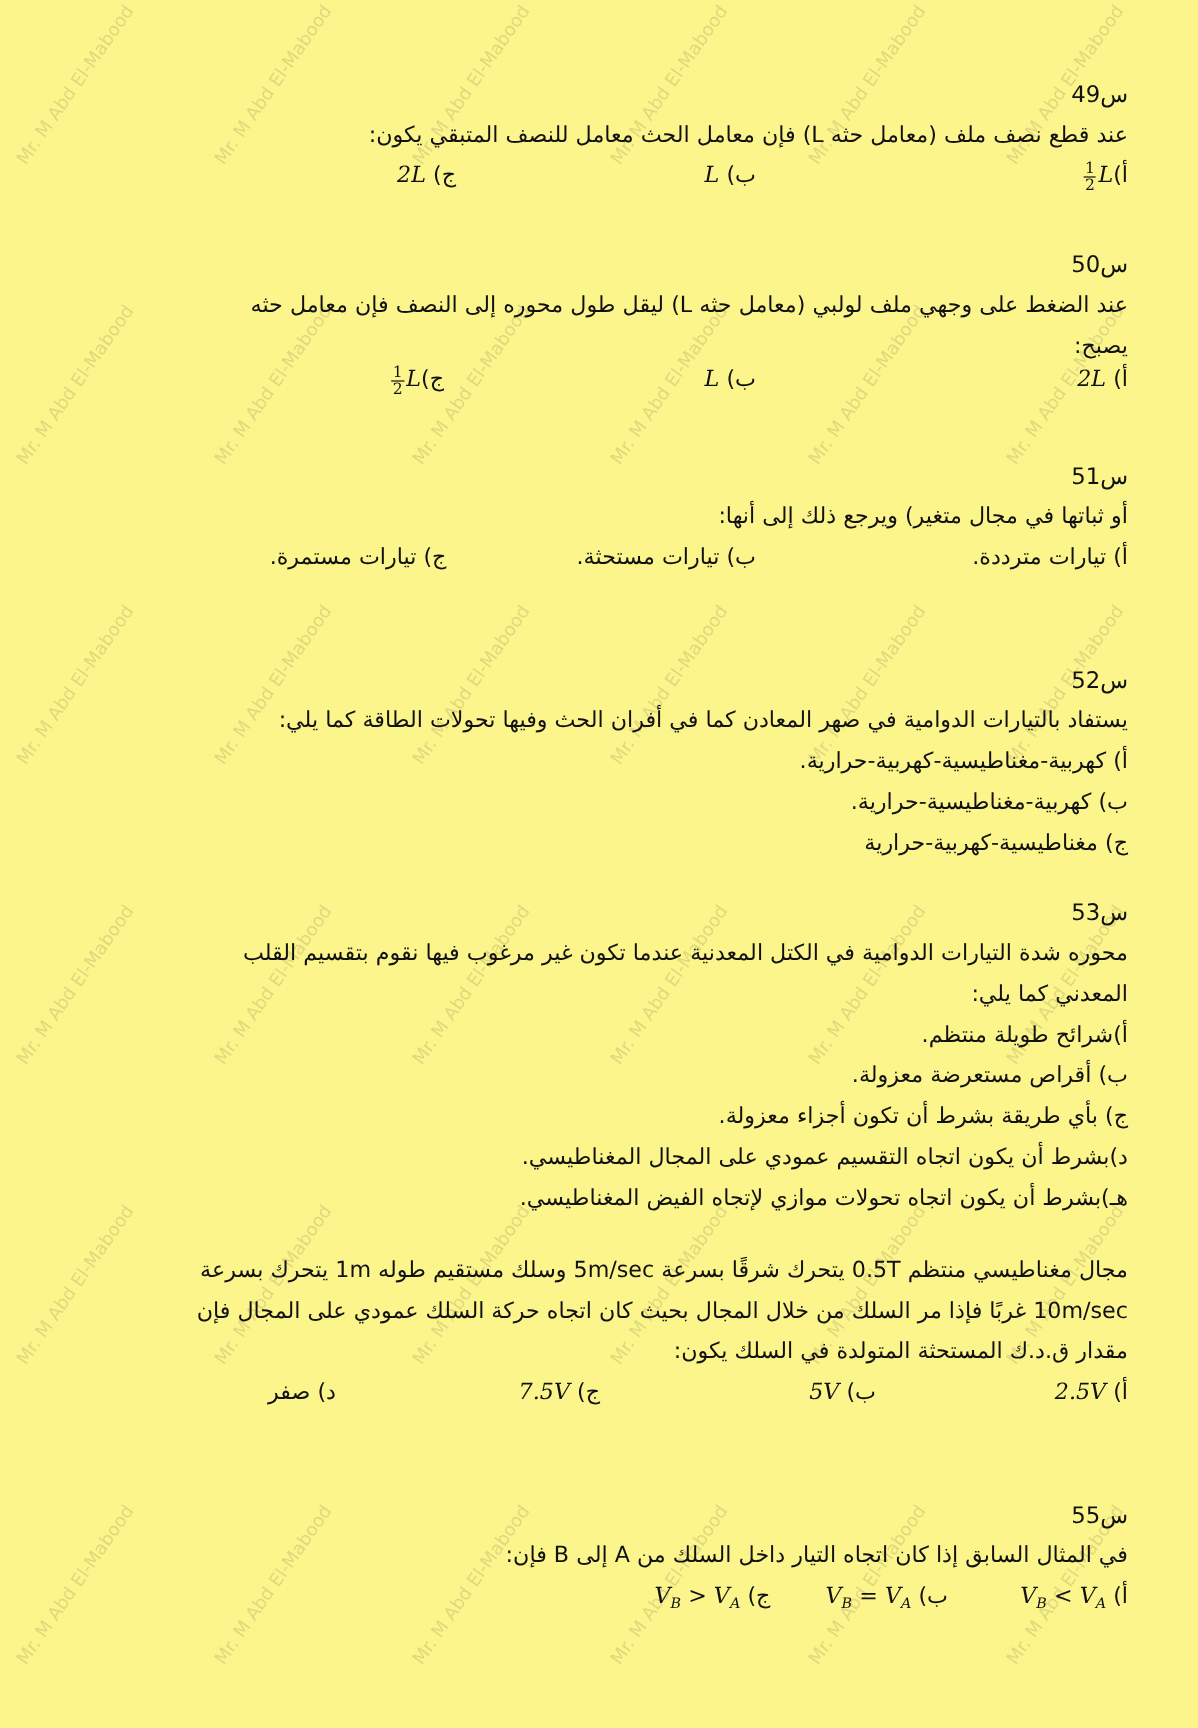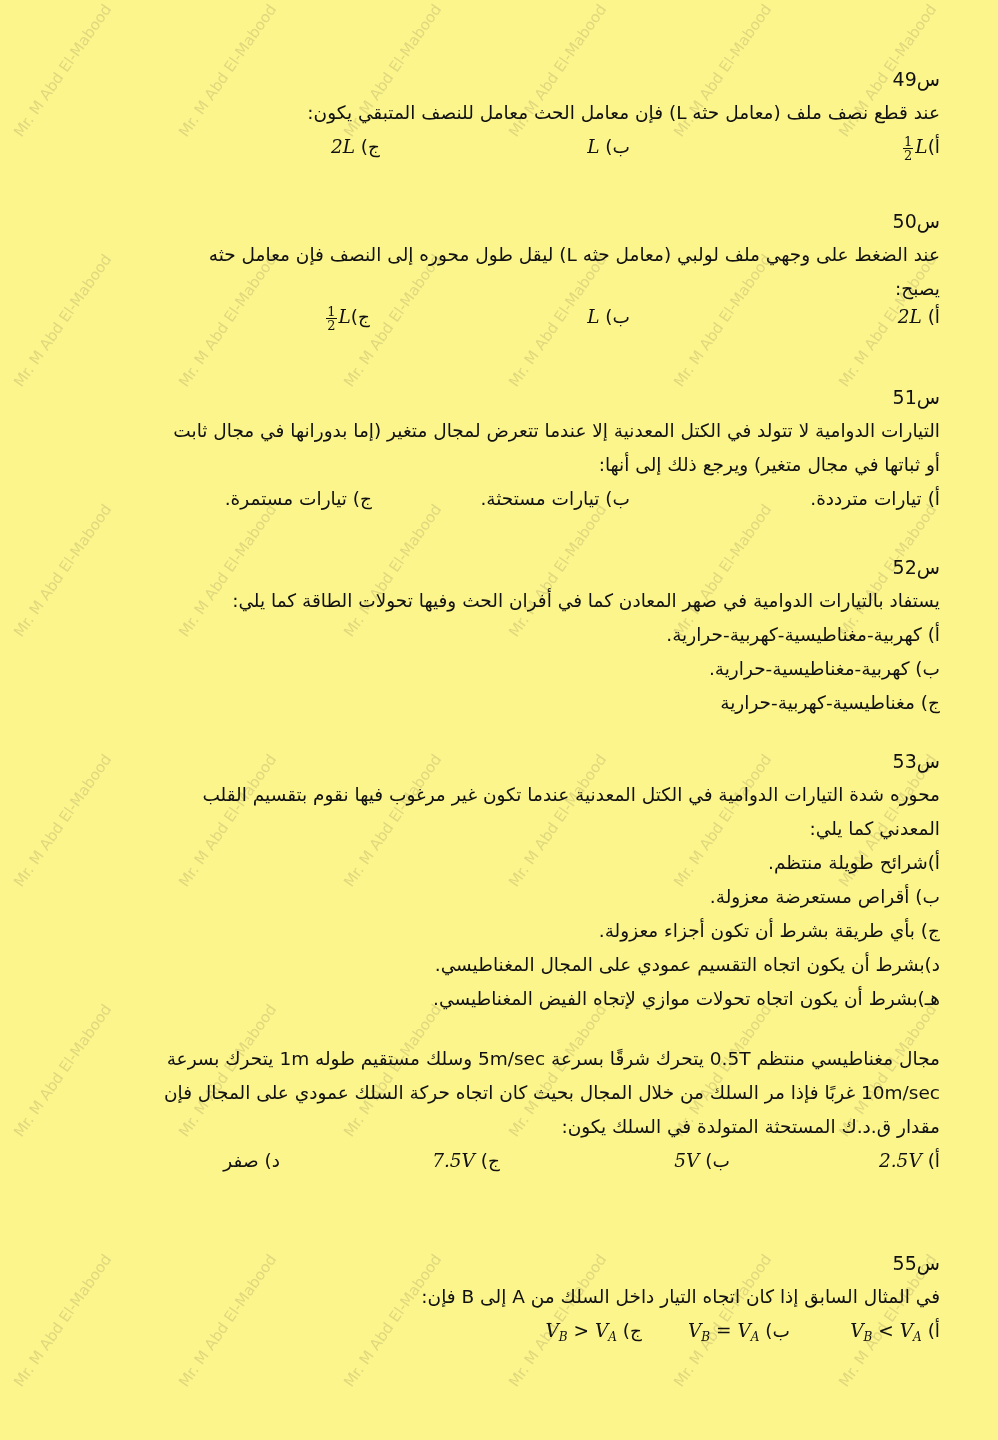--- a/index.html
+++ b/index.html
@@ -96,21 +96,20 @@
       <span class="opt" style="right:310px"><span>ب)</span> <span class="math">L</span></span>
       <span class="opt" style="right:570px"><span>ج)</span><span class="math"><span class="frac">
               <span class="n">1</span>
               <span>2</span>
             </span><span>L</span></span></span>
     </div>
   </div>
 
   <div class="q" style="top:318px">
     <div class="qnum">س51</div>
-    <div class="line">التيارات الدوامية لا تتولد في الكتل المعدنية إلا عندما تتعرض لمجال متغير (إما بدورانها في مجال ثابت</div>
     <div class="line">أو ثباتها في مجال متغير) ويرجع ذلك إلى أنها:</div>
     <div class="opts">
       <span class="opt" style="right:0"><span>أ)</span> <span>تيارات مترددة.</span></span>
       <span class="opt" style="right:310px"><span>ب)</span> <span>تيارات مستحثة.</span></span>
       <span class="opt" style="right:568px"><span>ج)</span> <span>تيارات مستمرة.</span></span>
     </div>
   </div>
 
   <div class="q" style="top:488px">
     <div class="qnum">س52</div>

